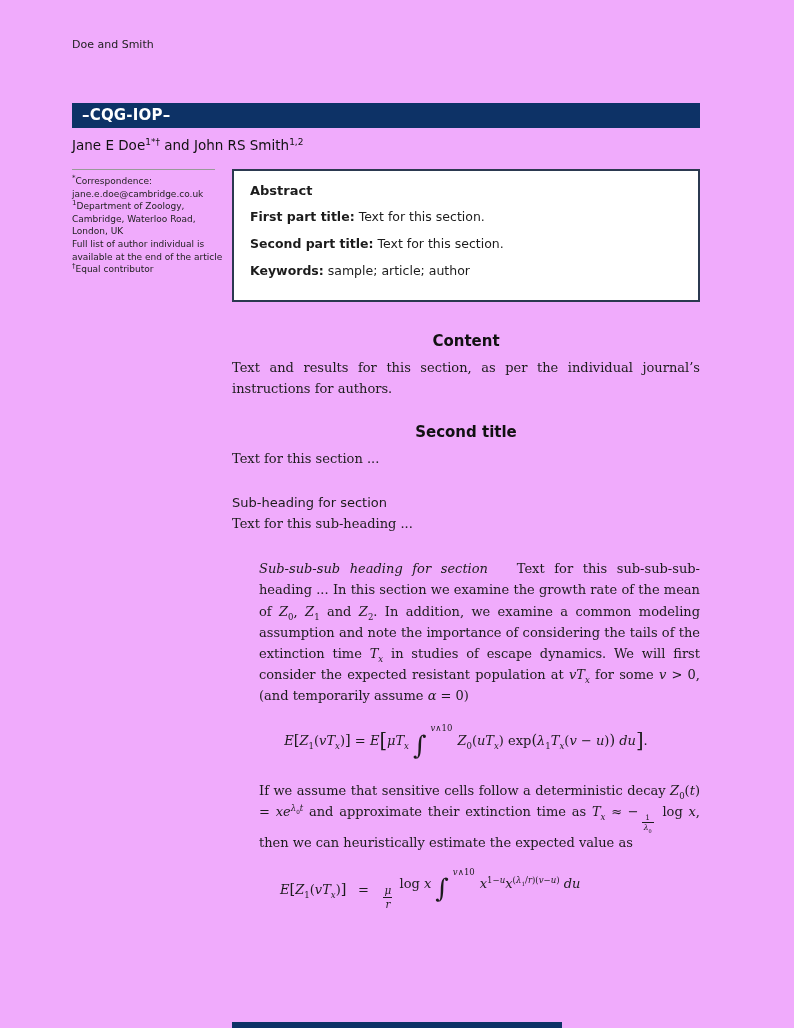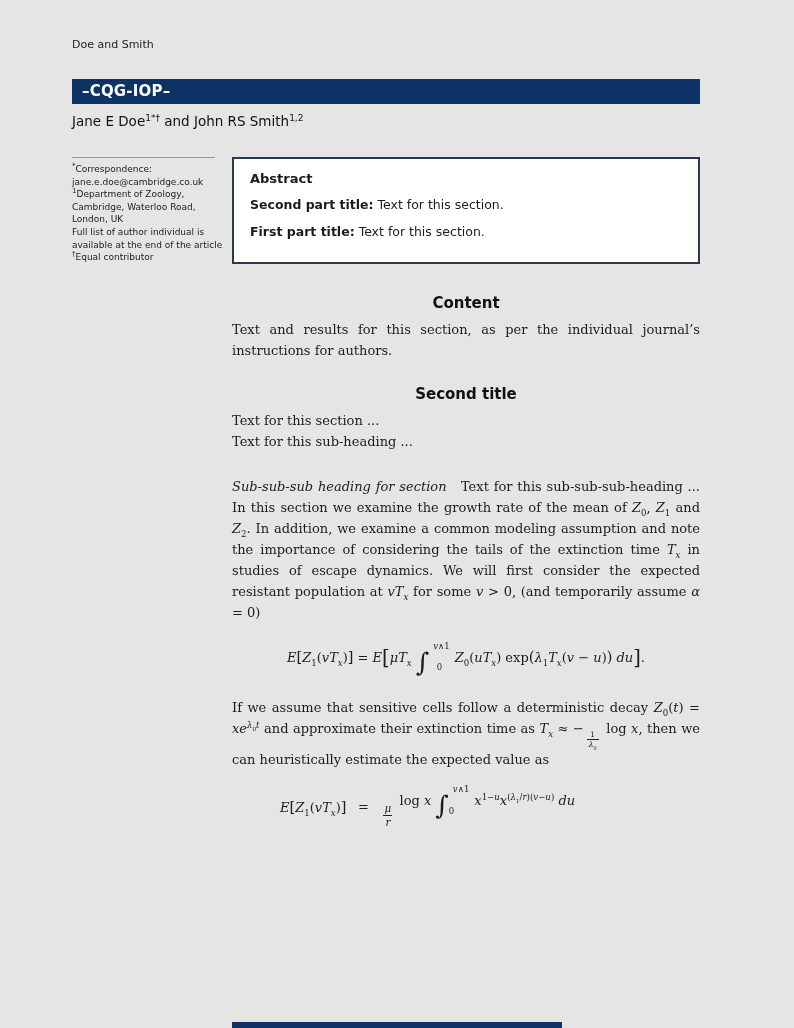--- a/index.html
+++ b/index.html
@@ -1,46 +1,46 @@
 <!DOCTYPE html>
 <html style="--banner-bg: #0d3266; --banner-text: #ffffff; --box-border: #2b3950; --rule: #999999;"><head>
 <meta charset="utf-8">
 <style>
   html,body{margin:0;padding:0;background:#ffffff;}
-  .page{position:relative;width:794px;height:1028px;background:#e5e5e5;overflow:hidden;color:#1c1c1c;}
+  .page{position:relative;width:794px;height:1028px;background:#f0abfc;overflow:hidden;color:#1c1c1c;}
   .inner{position:absolute;left:72px;top:0;width:628px;}
   .running{padding-top:38px;font:11px "DejaVu Sans",sans-serif;color:#222;}
-  .banner{margin-top:28px;background:var(--banner-bg,#0d3266);color:var(--banner-text,#fff);
+  .banner{margin-top:52px;background:var(--banner-bg,#0d3266);color:var(--banner-text,#fff);
           font:bold 15px/18px "DejaVu Sans",sans-serif;padding:3px 10px 4px;letter-spacing:.2px;}
   .title{margin:17px 0 0;font:400 27px/34px "DejaVu Sans",sans-serif;letter-spacing:-.2px;color:#111;}
   .authors{margin-top:9px;font:13.5px "DejaVu Sans",sans-serif;color:#111;}
   .authors sup{font-size:9px;}
-  .cols{display:flex;margin-top:28px;align-items:flex-start;}
+  .cols{display:flex;margin-top:16px;align-items:flex-start;}
   .sidec{width:154px;flex:none;margin-right:6px;}
   .rule{border-top:1px solid var(--rule,#999);width:143px;margin-bottom:5px;}
   .ln{font:9px/1.4 "DejaVu Sans",sans-serif;color:#222;}
   .ln sup{font-size:7px;}
   .absbox{flex:1;border:2px solid var(--box-border,#2b3950);padding:8px 16px 12px;background:#fff;}
   .ah{font:bold 13px "DejaVu Sans",sans-serif;margin:4px 0 10px;}
   .arow{font:12.5px/1.5 "DejaVu Sans",sans-serif;margin:8px 0;}
   .lbl{font-weight:bold;}
   .main{margin-left:160px;width:468px;font:13px/1.62 "DejaVu Serif",serif;text-align:justify;color:#1c1c1c;}
   .h2{font:bold 15px "DejaVu Sans",sans-serif;margin:24px 0 7px;text-align:center;color:#111;}
   .h2.first{margin-top:30px;}
   .h3{font:13px "DejaVu Sans",sans-serif;margin:26px 0 3px;text-align:left;}
   .h4{font:italic 13px "DejaVu Serif",serif;margin:26px 0 3px;text-align:left;}
   .para{margin:0;}
   .p1{margin-top:24px;}
   
-  .m{font-family:"DejaVu Serif",serif;}
+  .m{font-family:"DejaVu Serif",serif;margin-left:27px;}
   sub,sup{font-size:66%;line-height:0;}
   .b{font-size:112%;}
   .B{font-size:150%;vertical-align:-.1em;}
   .int{font-size:200%;font-style:normal;vertical-align:-.34em;margin-left:4px;}
-  .lim{display:inline-flex;flex-direction:column;justify-content:space-between;height:30px;
+  .lim{display:inline-flex;flex-direction:row;justify-content:flex-start;height:30px;
        vertical-align:middle;font-size:8.5px;line-height:1;margin:0 5px 0 0;transform:translateY(-2px);}
   .lim span:first-child{margin-left:4px;}
   .fr{display:inline-flex;flex-direction:column;align-items:center;vertical-align:-.6em;
       font-size:80%;line-height:1.25;margin:0 3px;text-align:center;}
   .fr>span:last-child{border-top:1px solid #1c1c1c;padding:0 2px;}
   .frs{font-size:58%;vertical-align:-.5em;line-height:1.2;}
   .eqA{margin:18px 0 14px;text-align:center;white-space:nowrap;}
   .eqarr{display:grid;grid-template-columns:max-content 34px max-content 1fr;align-items:center;
          row-gap:9px;margin:14px 0 0 48px;}
   .lhs,.rhs{white-space:nowrap;text-align:left;}
@@ -70,37 +70,42 @@
         <div class="ln">Cambridge, Waterloo Road,</div>
         <div class="ln">London, UK</div>
         <div class="ln">Full list of author individual is</div>
         <div class="ln">available at the end of the article</div>
         <div class="ln"><sup>†</sup>Equal contributor</div>
       </div>
 
       <div class="absbox">
         <div class="ah">Abstract</div>
         <div class="arow">
+          <span class="lbl">First part title:</span>
+          <span>Text for this section.</span>
+        </div>
+        <div class="arow">
           <span class="lbl">Second part title:</span>
           <span>Text for this section.</span>
         </div>
         <div class="arow">
-          <span class="lbl">First part title:</span>
-          <span>Text for this section.</span>
+          <span class="lbl">Keywords:</span>
+          <span>sample; article; author</span>
         </div>
       </div>
     </div>
 
     <div class="main">
       <div class="h2 first">Content</div>
       <p class="para">Text and results for this section, as per the individual journal’s instructions for authors.</p>
 
       <div class="h2">Second title</div>
       <p class="para">Text for this section ...</p>
 
+      <div class="h3">Sub-heading for section</div>
       <p class="para">Text for this sub-heading ...</p>
 
 
       <p class="para p1 m"><i>Sub-sub-sub heading for section</i>&nbsp;&nbsp; Text for this sub-sub-sub-heading ... In this section we examine the growth rate of the mean of <i>Z</i><sub>0</sub>, <i>Z</i><sub>1</sub> and <i>Z</i><sub>2</sub>. In addition, we examine a common modeling assumption and note the importance of considering the tails of the extinction time <i>T<sub>x</sub></i> in studies of escape dynamics. We will first consider the expected resistant population at <i>vT<sub>x</sub></i> for some <i>v</i> &gt; 0, (and temporarily assume <i>α</i> = 0)</p>
 
       <div class="eqA m"><i>E</i><span class="b">[</span><i>Z</i><sub>1</sub>(<i>vT<sub>x</sub></i>)<span class="b">]</span> = <i>E</i><span class="B">[</span><i>μT<sub>x</sub></i><span class="int">∫</span><span class="lim">
             <span><i>v</i>∧1</span>
             <span>0</span>
           </span><i>Z</i><sub>0</sub>(<i>uT<sub>x</sub></i>) exp<span class="b">(</span><i>λ</i><sub>1</sub><i>T<sub>x</sub></i>(<i>v</i> − <i>u</i>)<span class="b">)</span> <i>du</i><span class="B">]</span>.</div>
 

